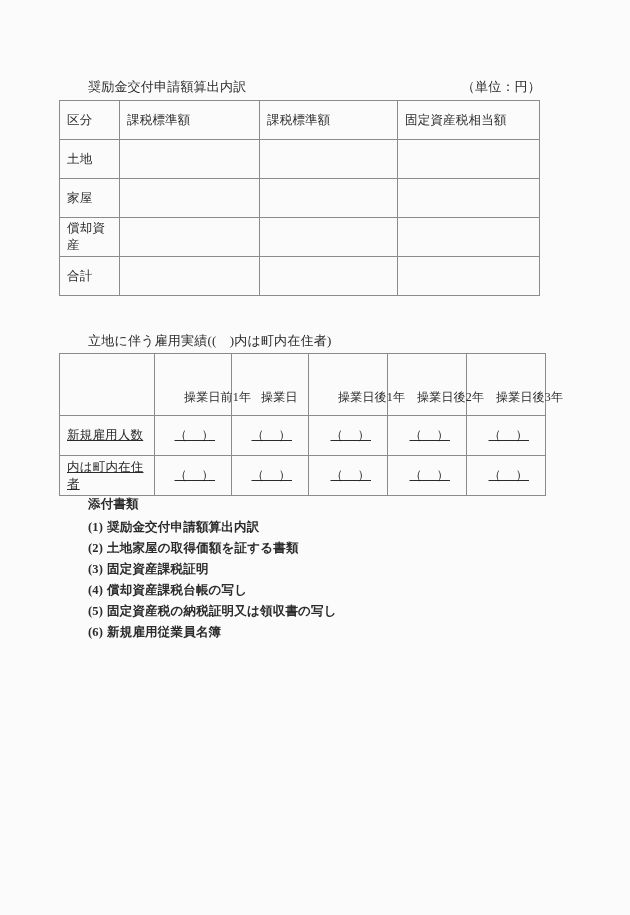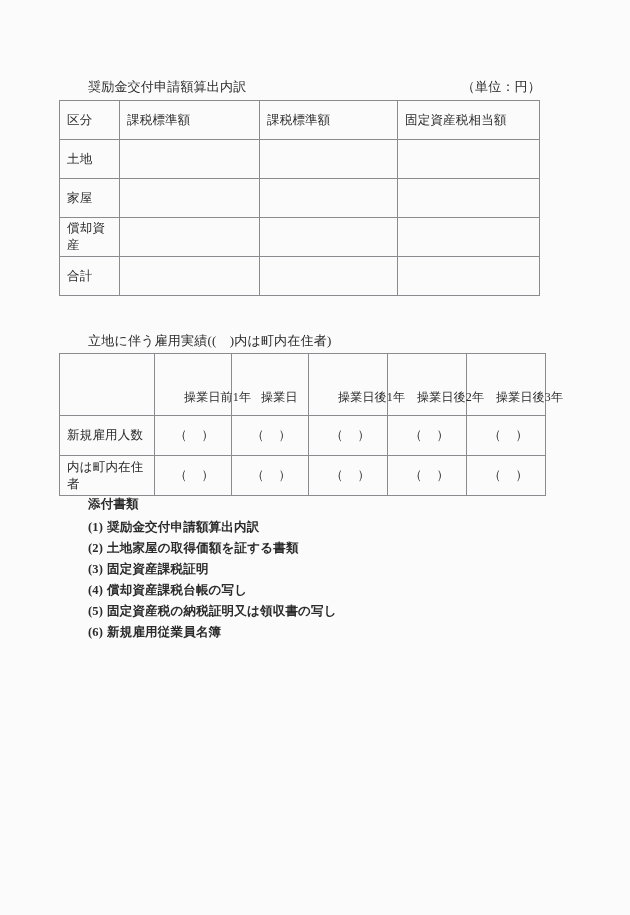--- a/index.html
+++ b/index.html
@@ -71,21 +71,21 @@
   #table-breakdown { top: 100px; }
   #table-breakdown tr { height: 39px; }
   #table-breakdown .col-kubun    { width: 60px; }
   #table-breakdown .col-acq      { width: 140px; }
   #table-breakdown .col-tax      { width: 138px; }
   #table-breakdown .col-equiv    { width: 142px; }
 
   
   #table-employment { top: 353px; }
   #table-employment tr.head-row { height: 62px; }
-  #table-employment tr.data-row { height: 40px; }
+  #table-employment tr.data-row { height: 40px; text-decoration: underline; }
   #table-employment .col-label { width: 95px; }
   #table-employment .col-y     { width: 77px; }
   #table-employment .col-y-wide{ width: 79px; }
   #table-employment td.num-cell {
     text-align: right;
     padding-right: 16px;
     letter-spacing: 1px;
   }
   #table-employment th.year-head {
     vertical-align: bottom;

